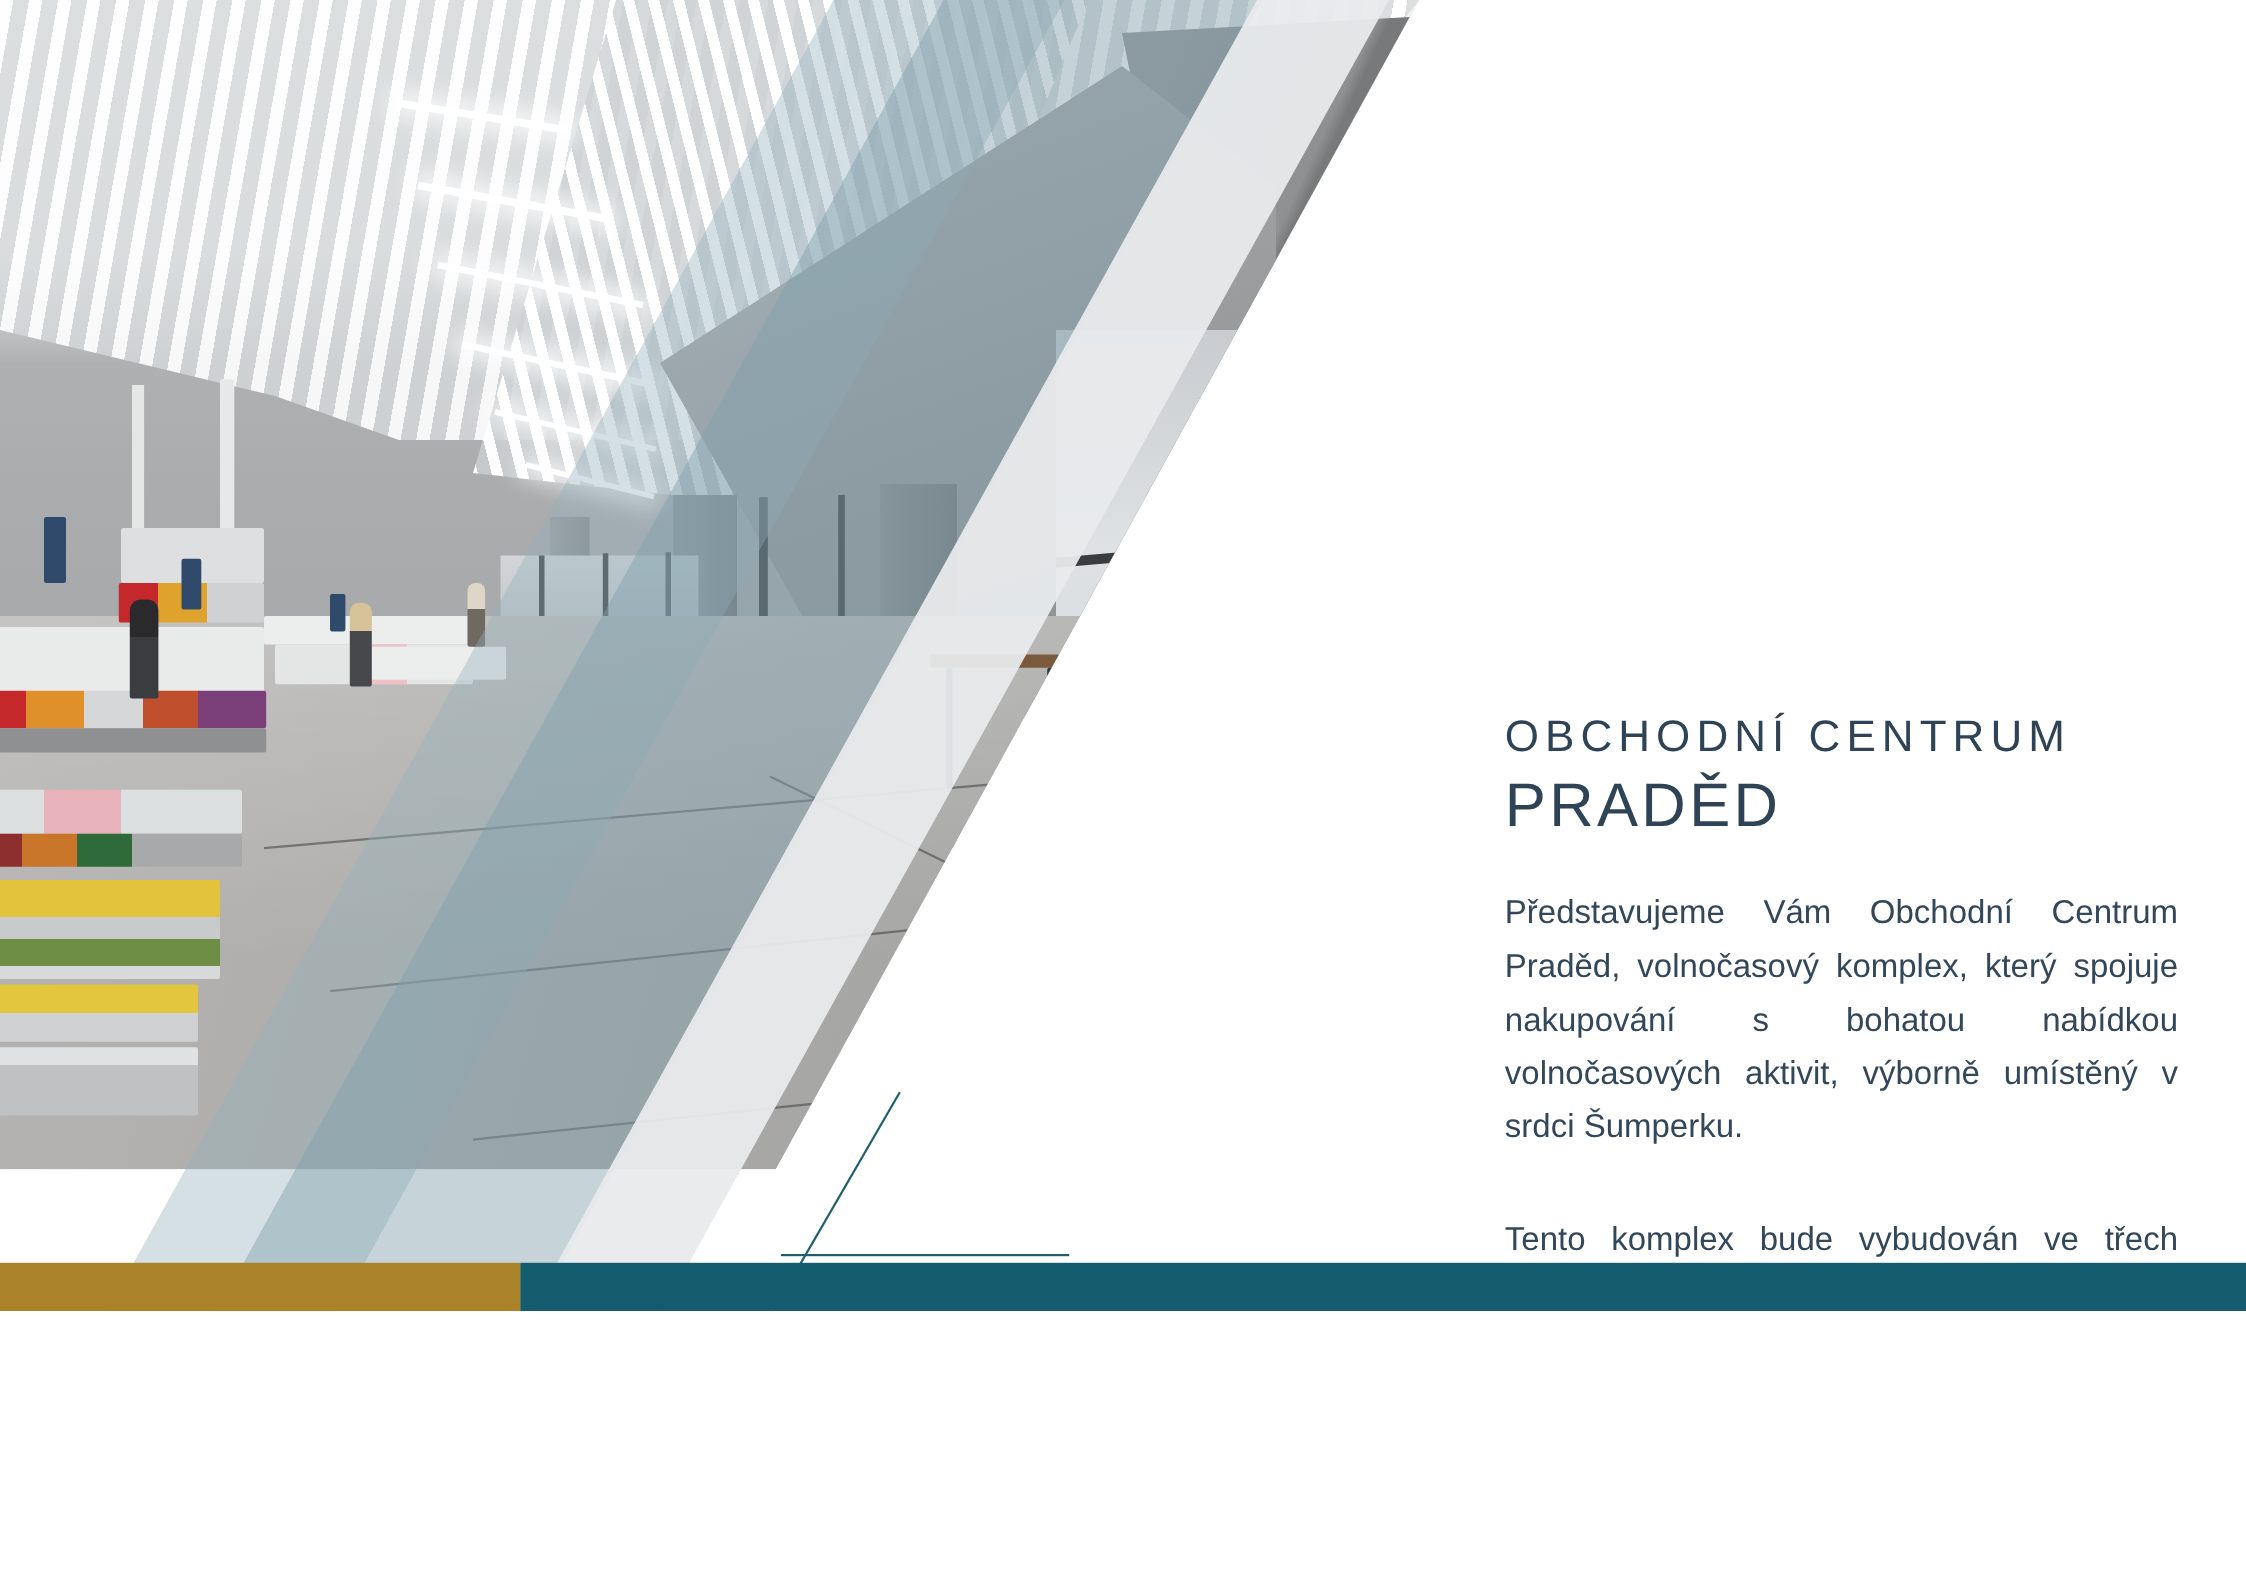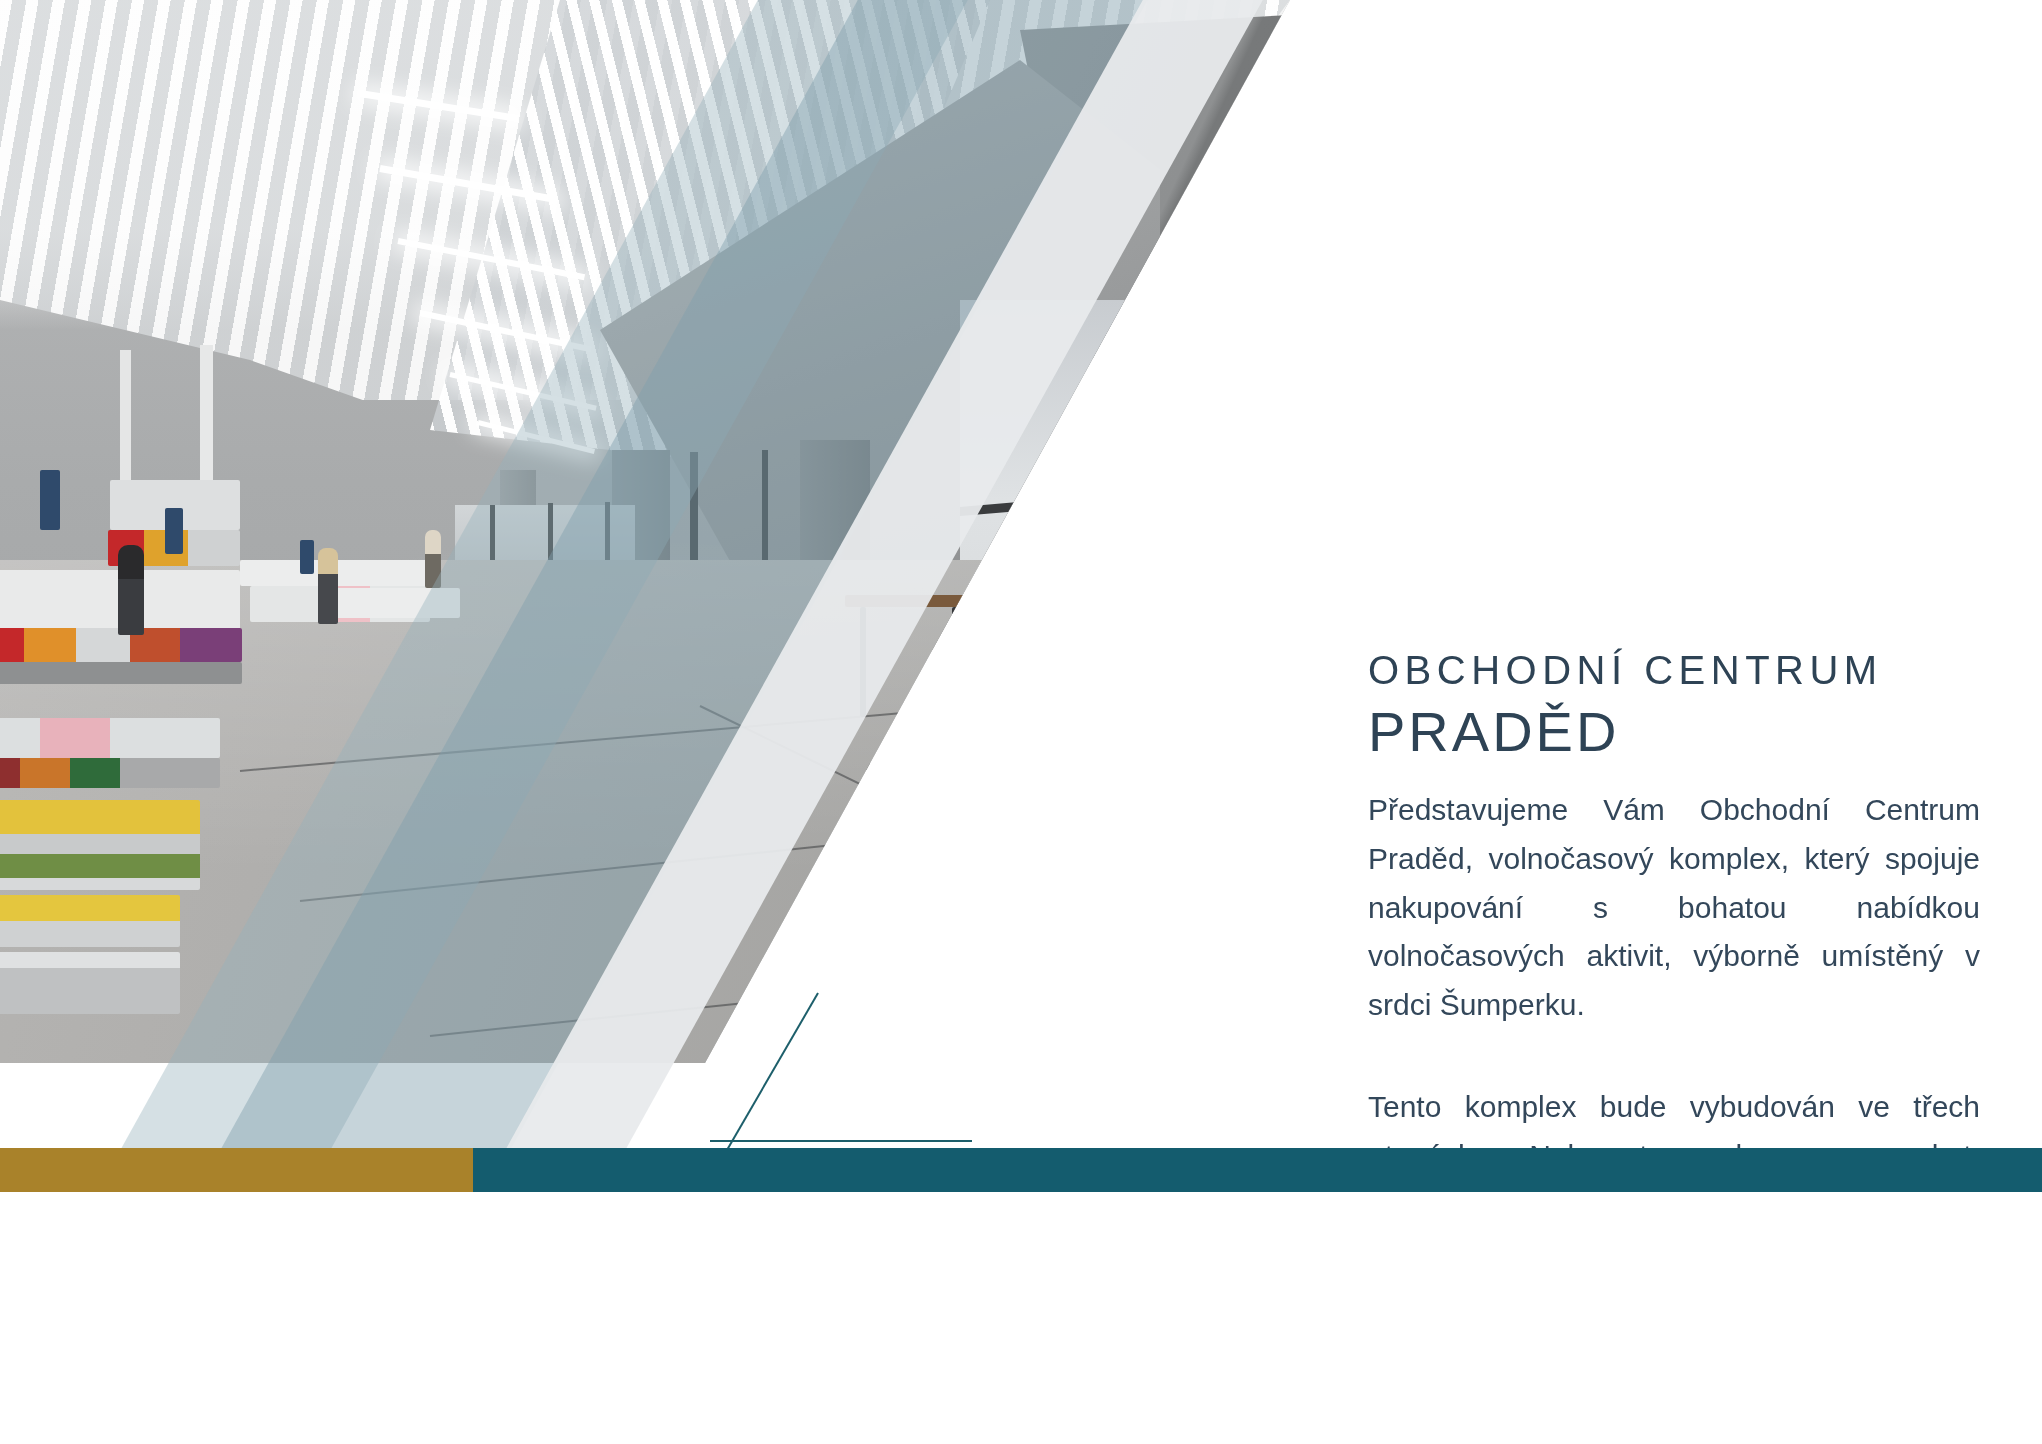--- a/index.html
+++ b/index.html
@@ -192,21 +192,21 @@
     font-weight: 400;
     line-height: 1.15;
     margin-top: 8px;
     white-space: nowrap;
   }
   .para {
     color: #33475a;
     font-size: 30px;
     line-height: 1.62;
     text-align: justify;
-    margin-top: 22px;
+    margin-top: 42px;
     width: 612px;
   }
   .para + .para { margin-top: 54px; }
 
   
   .logo {
     position: absolute;
     left: 111px;
     top: 1218px;
     display: flex;

